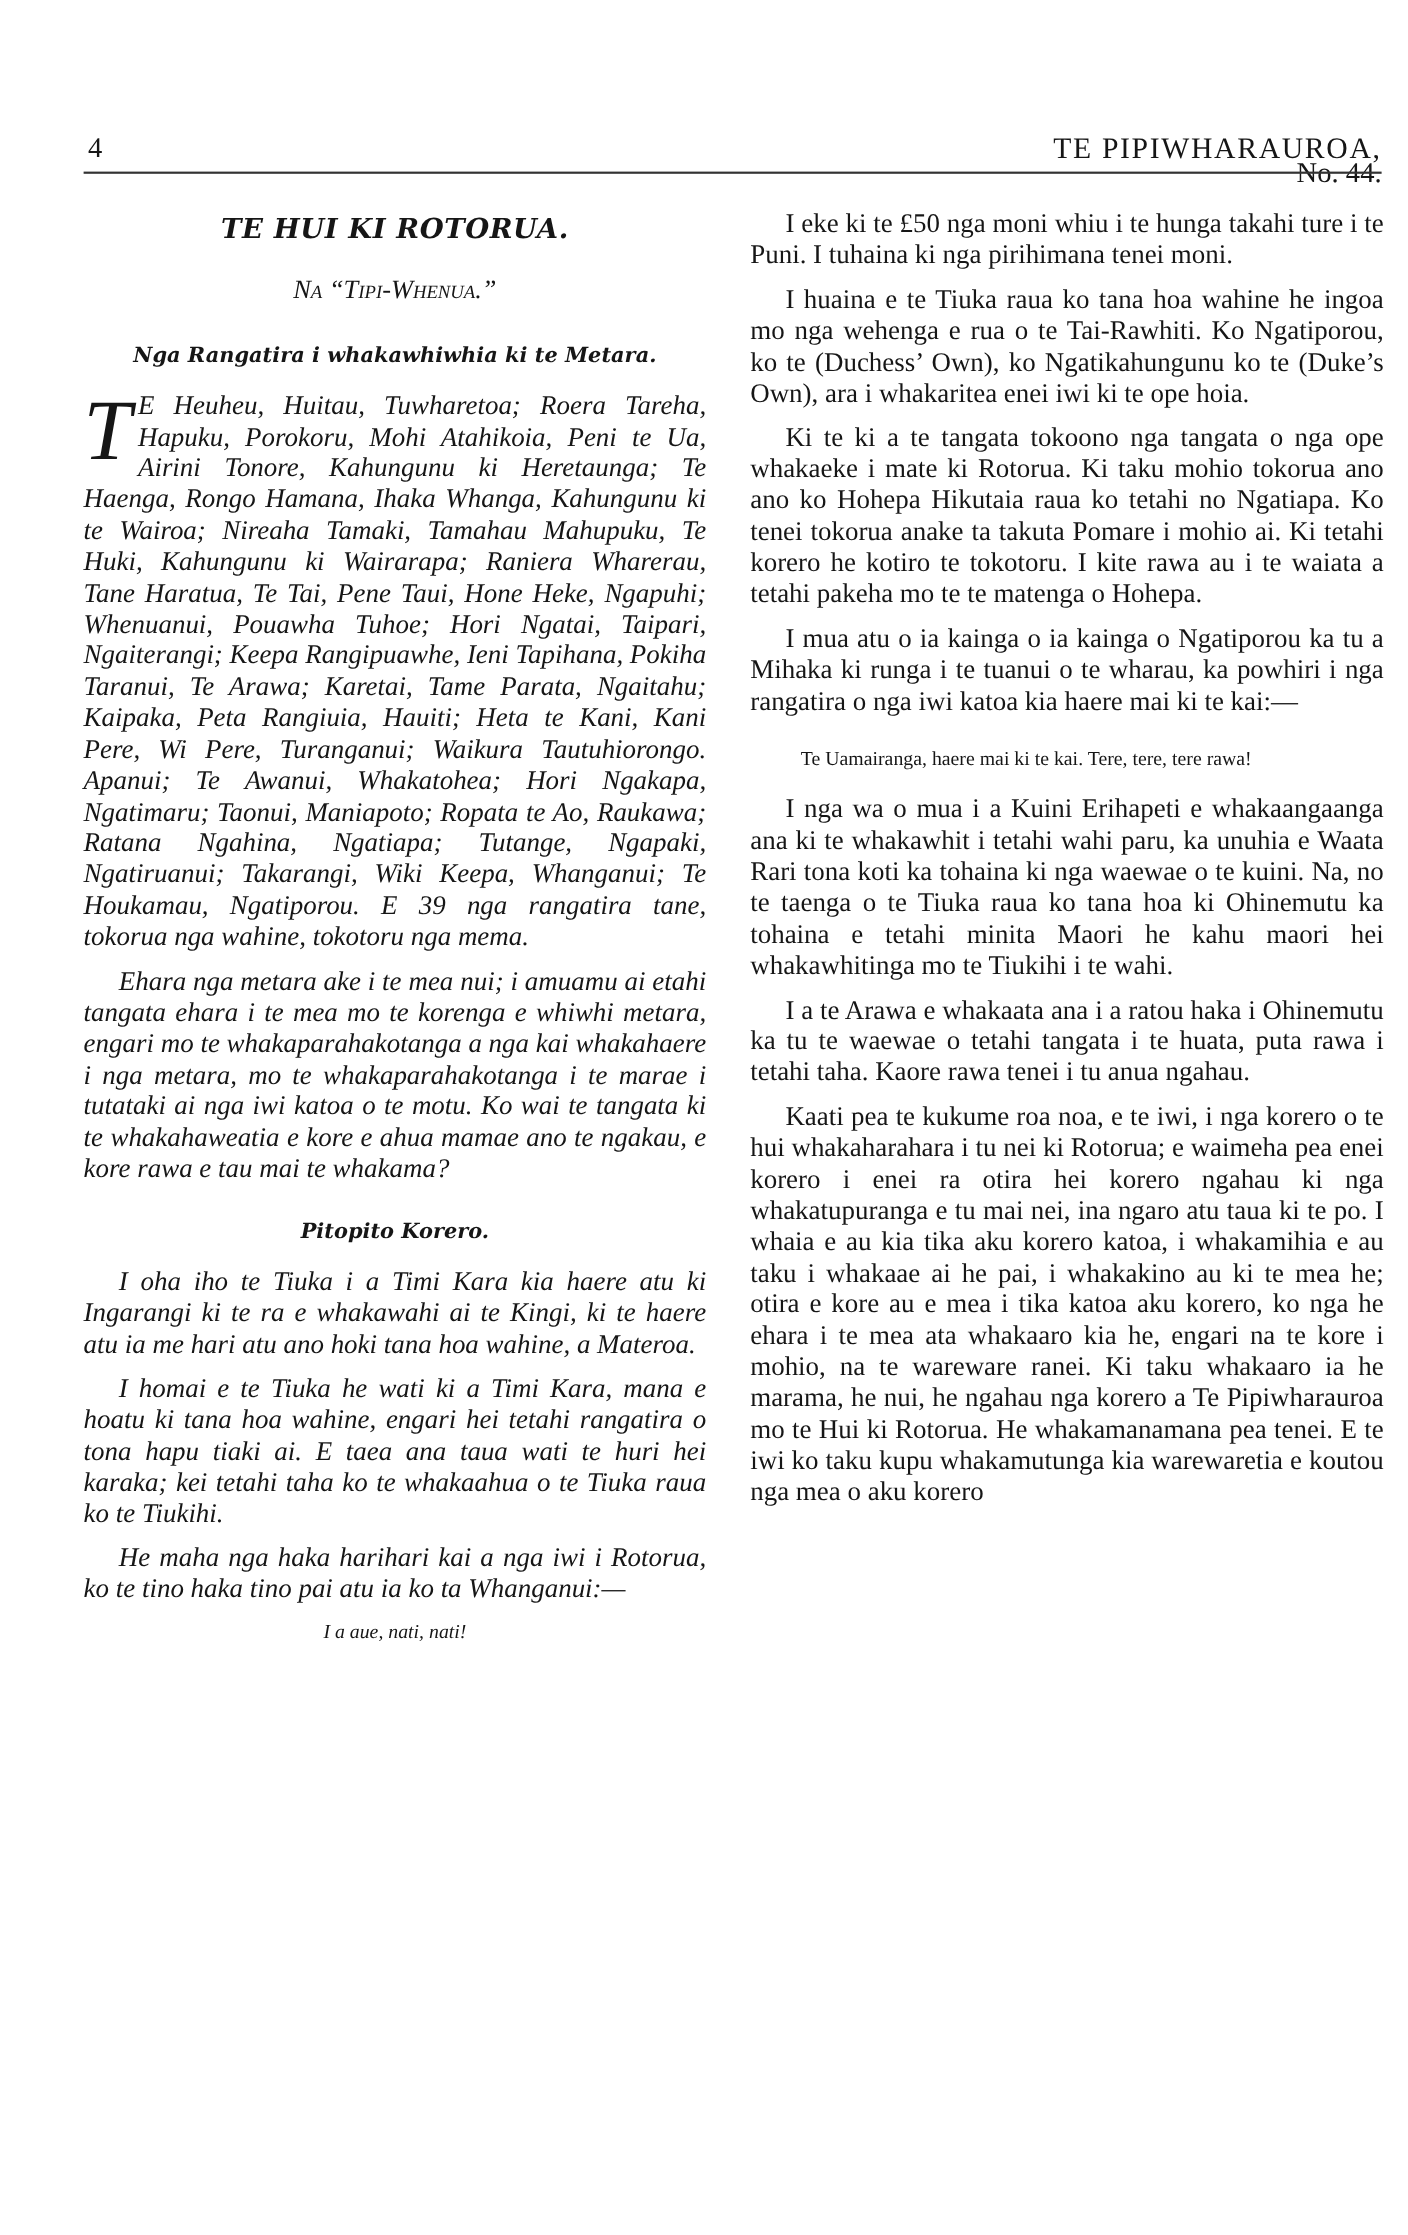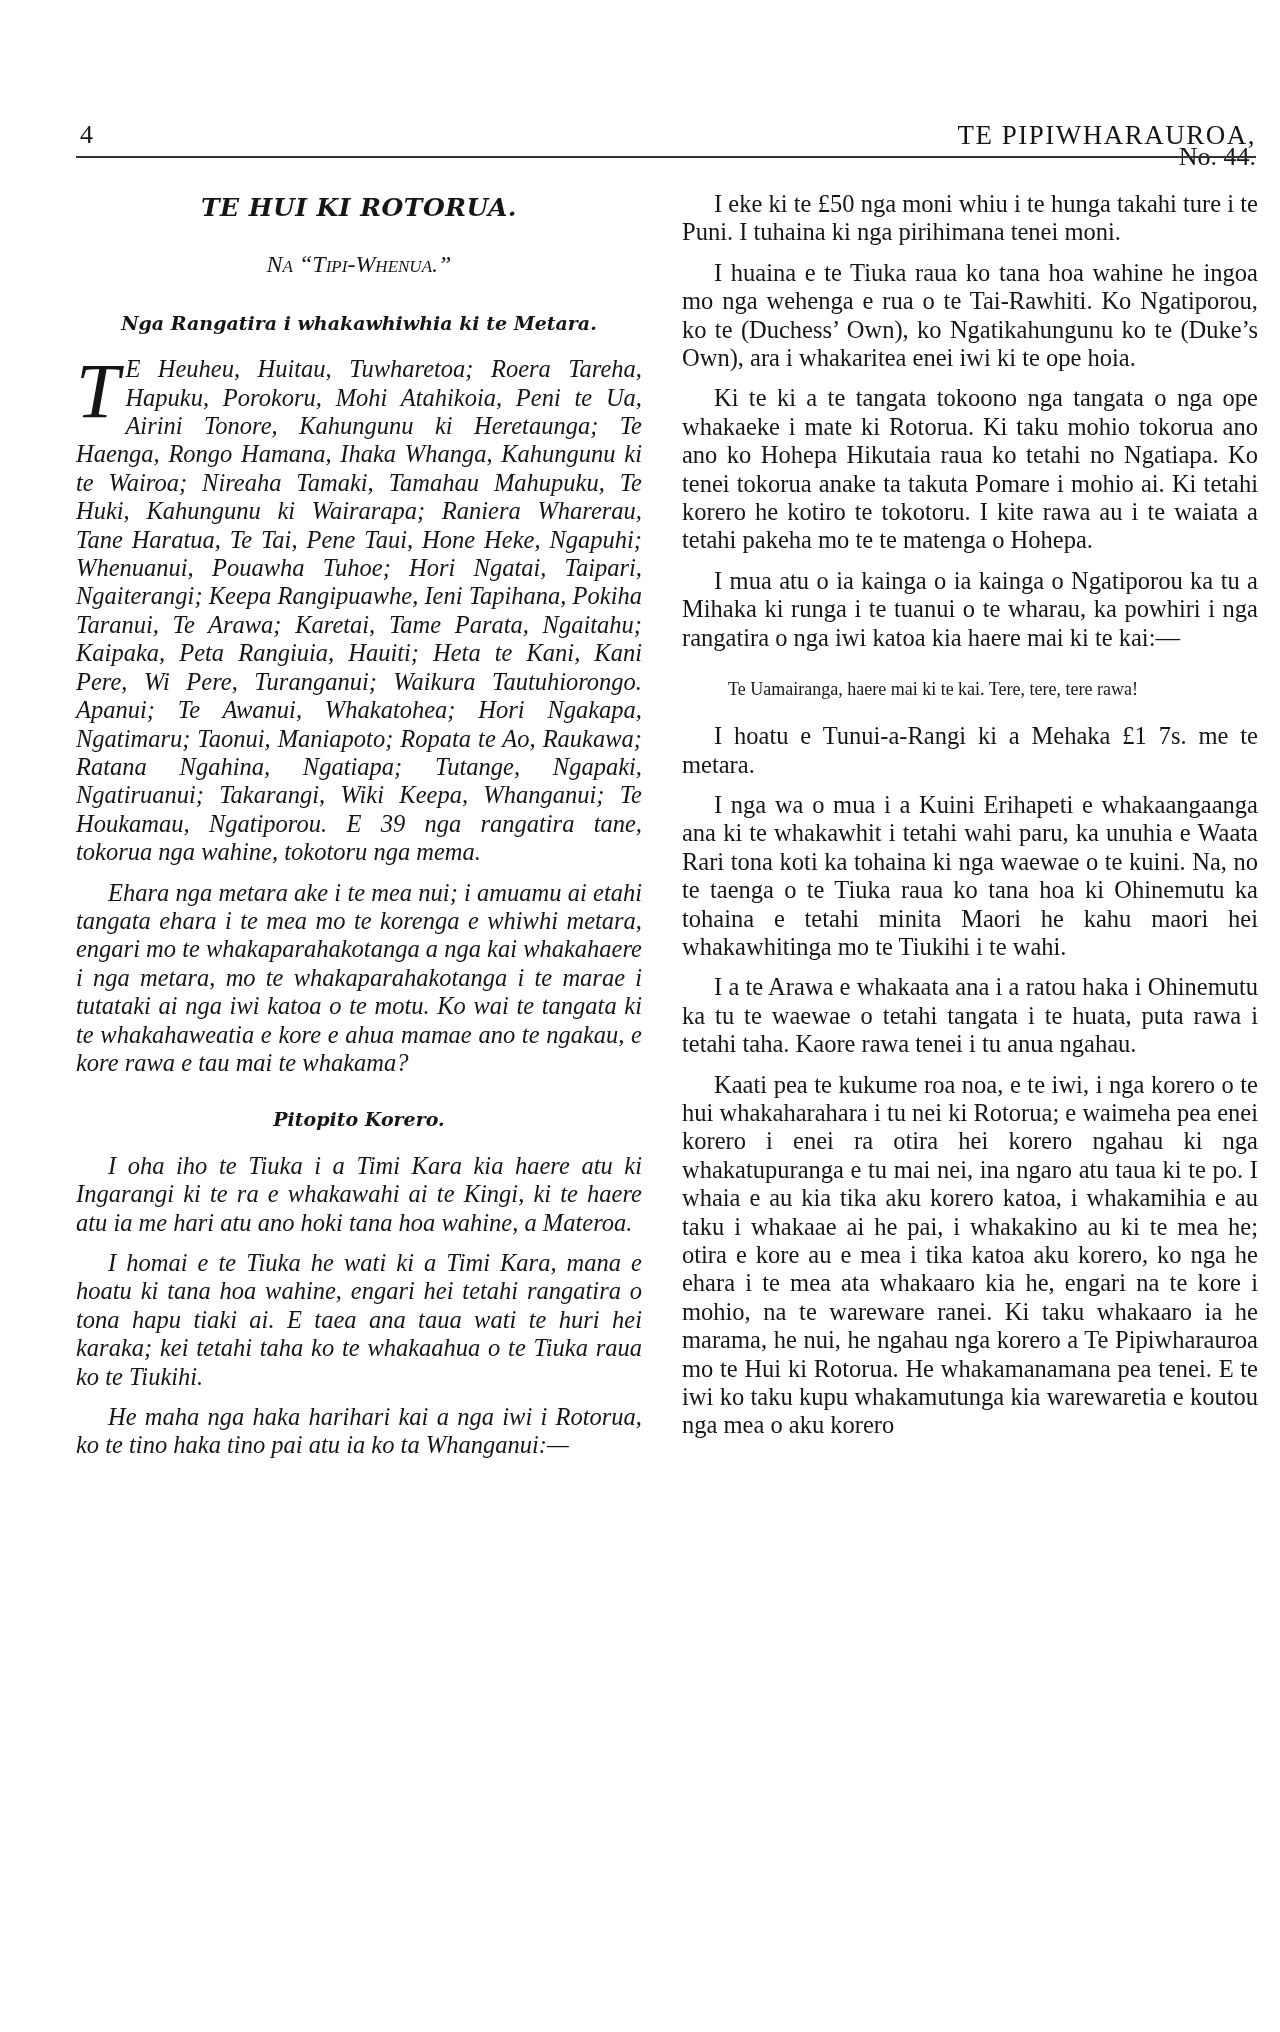--- a/index.html
+++ b/index.html
@@ -36,25 +36,25 @@
 <div class="col left">
   <h1>TE HUI KI ROTORUA.</h1>
   <div class="byline">Na “Tipi-Whenua.”</div>
   <h2>Nga Rangatira i whakawhiwhia ki te Metara.</h2>
   <p class="noindent"><span class="dropcap">T</span><span>E Heuheu, Huitau, Tuwharetoa; Roera Tareha, Hapuku, Porokoru, Mohi Atahikoia, Peni te Ua, Airini Tonore, Kahungunu ki Heretaunga; Te Haenga, Rongo Hamana, Ihaka Whanga, Kahungunu ki te Wairoa; Nireaha Tamaki, Tamahau Mahupuku, Te Huki, Kahungunu ki Wairarapa; Raniera Wharerau, Tane Haratua, Te Tai, Pene Taui, Hone Heke, Ngapuhi; Whenuanui, Pouawha Tuhoe; Hori Ngatai, Taipari, Ngaiterangi; Keepa Rangipuawhe, Ieni Tapihana, Pokiha Taranui, Te Arawa; Karetai, Tame Parata, Ngaitahu; Kaipaka, Peta Rangiuia, Hauiti; Heta te Kani, Kani Pere, Wi Pere, Turanganui; Waikura Tautuhiorongo. Apanui; Te Awanui, Whakatohea; Hori Ngakapa, Ngatimaru; Taonui, Maniapoto; Ropata te Ao, Raukawa; Ratana Ngahina, Ngatiapa; Tutange, Ngapaki, Ngatiruanui; Takarangi, Wiki Keepa, Whanganui; Te Houkamau, Ngatiporou. E 39 nga rangatira tane, tokorua nga wahine, tokotoru nga mema.</span></p>
   <p>Ehara nga metara ake i te mea nui; i amuamu ai etahi tangata ehara i te mea mo te korenga e whiwhi metara, engari mo te whakaparahakotanga a nga kai whakahaere i nga metara, mo te whakaparahakotanga i te marae i tutataki ai nga iwi katoa o te motu. Ko wai te tangata ki te whakahaweatia e kore e ahua mamae ano te ngakau, e kore rawa e tau mai te whakama?</p>
   <h2 class="section">Pitopito Korero.</h2>
   <p>I oha iho te Tiuka i a Timi Kara kia haere atu ki Ingarangi ki te ra e whakawahi ai te Kingi, ki te haere atu ia me hari atu ano hoki tana hoa wahine, a Materoa.</p>
   <p>I homai e te Tiuka he wati ki a Timi Kara, mana e hoatu ki tana hoa wahine, engari hei tetahi rangatira o tona hapu tiaki ai. E taea ana taua wati te huri hei karaka; kei tetahi taha ko te whakaahua o te Tiuka raua ko te Tiukihi.</p>
   <p>He maha nga haka harihari kai a nga iwi i Rotorua, ko te tino haka tino pai atu ia ko ta Whanganui:—</p>
+  <div class="verse">I a aue, nati, nati!</div>
 </div>
 
 <div class="col right">
   <p>I eke ki te £50 nga moni whiu i te hunga takahi ture i te Puni. I tuhaina ki nga pirihimana tenei moni.</p>
   <p>I huaina e te Tiuka raua ko tana hoa wahine he ingoa mo nga wehenga e rua o te Tai-Rawhiti. Ko Ngatiporou, ko te (Duchess’ Own), ko Ngatikahungunu ko te (Duke’s Own), ara i whakaritea enei iwi ki te ope hoia.</p>
   <p>Ki te ki a te tangata tokoono nga tangata o nga ope whakaeke i mate ki Rotorua. Ki taku mohio tokorua ano ano ko Hohepa Hikutaia raua ko tetahi no Ngatiapa. Ko tenei tokorua anake ta takuta Pomare i mohio ai. Ki tetahi korero he kotiro te tokotoru. I kite rawa au i te waiata a tetahi pakeha mo te te matenga o Hohepa.</p>
   <p>I mua atu o ia kainga o ia kainga o Ngatiporou ka tu a Mihaka ki runga i te tuanui o te wharau, ka powhiri i nga rangatira o nga iwi katoa kia haere mai ki te kai:—</p>
   <div class="verse right">Te Uamairanga, haere mai ki te kai. Tere, tere, tere rawa!</div>
-  <p>I hoatu e Tunui-a-Rangi ki a Mehaka £1 7s. me te metara.</p>
   <p>I nga wa o mua i a Kuini Erihapeti e whakaangaanga ana ki te whakawhit i tetahi wahi paru, ka unuhia e Waata Rari tona koti ka tohaina ki nga waewae o te kuini. Na, no te taenga o te Tiuka raua ko tana hoa ki Ohinemutu ka tohaina e tetahi minita Maori he kahu maori hei whakawhitinga mo te Tiukihi i te wahi.</p>
   <p>I a te Arawa e whakaata ana i a ratou haka i Ohinemutu ka tu te waewae o tetahi tangata i te huata, puta rawa i tetahi taha. Kaore rawa tenei i tu anua ngahau.</p>
   <p>Kaati pea te kukume roa noa, e te iwi, i nga korero o te hui whakaharahara i tu nei ki Rotorua; e waimeha pea enei korero i enei ra otira hei korero ngahau ki nga whakatupuranga e tu mai nei, ina ngaro atu taua ki te po. I whaia e au kia tika aku korero katoa, i whakamihia e au taku i whakaae ai he pai, i whakakino au ki te mea he; otira e kore au e mea i tika katoa aku korero, ko nga he ehara i te mea ata whakaaro kia he, engari na te kore i mohio, na te wareware ranei. Ki taku whakaaro ia he marama, he nui, he ngahau nga korero a Te Pipiwharauroa mo te Hui ki Rotorua. He whakamanamana pea tenei. E te iwi ko taku kupu whakamutunga kia warewaretia e koutou nga mea o aku korero</p>
 </div>
 
 </body></html>

